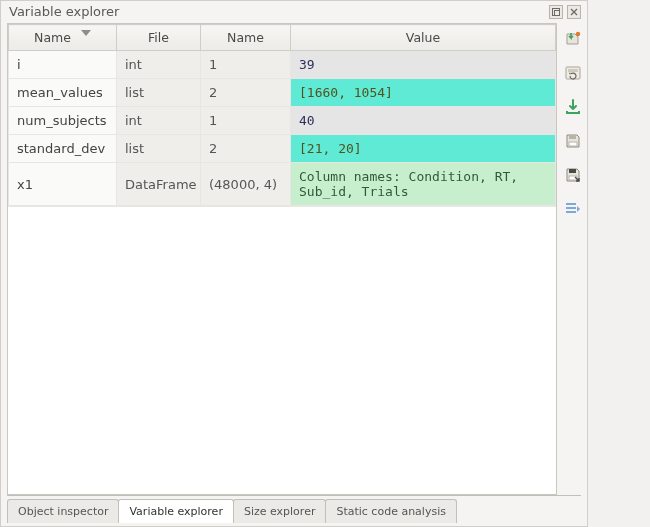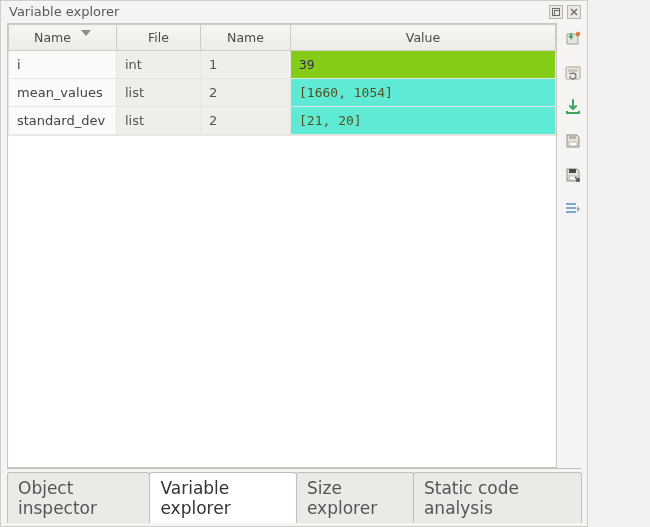--- a/index.html
+++ b/index.html
@@ -11,28 +11,28 @@
   .body { display: flex; flex: 1; min-height: 0; }
   .tablewrap { flex: 1; display: flex; flex-direction: column; border: 1px solid #c9c7c1; margin: 0 2px 0 6px; background: #fff; min-height: 0; }
   table { border-collapse: collapse; width: 100%; table-layout: fixed; }
   thead th { background: linear-gradient(#f7f6f4, #ecebe7); border: 1px solid #cfcdc7; padding: 5px 6px; font-weight: normal; color: #4a4a48; text-align: center; font-size: 12.5px; }
   thead th .hdr { display: flex; align-items: flex-start; justify-content: center; gap: 4px; }
   .sort-ind { width: 0; height: 0; border-left: 5px solid transparent; border-right: 5px solid transparent; border-top: 6px solid #8f8d87; margin-left: 6px; }
   tbody td { border: 1px solid #e7e6e2; padding: 6px 8px; font-size: 13px; vertical-align: middle; }
   tbody td.name { background: #fafaf8; color: #444; }
   tbody td.type, tbody td.size { background: #efeeea; color: #555; }
   tbody td.val { font-family: "DejaVu Sans Mono", Menlo, Consolas, monospace; font-size: 13px; }
-  .val-int   { background: #84cc16; color: #2f2e5a; }
+  .val-int   { background: #e5e5e5; color: #2f2e5a; }
   .val-list  { background: #5eead4; color: #55521f; }
   .val-df    { background: #c8efcd; color: #2e5c37; }
   .tablefill { flex: 1; background: #fff; border-top: 1px solid #e7e6e2; }
   .sidebar { width: 28px; display: flex; flex-direction: column; align-items: center; padding-top: 6px; gap: 14px; }
   .sidebar .ticon { width: 20px; height: 20px; display: flex; align-items: center; justify-content: center; cursor: pointer; }
   .tabbar { display: flex; padding: 0 6px 4px 6px; gap: 0; align-items: flex-end; }
-  .tab { border: 1px solid #c1bfb9; border-bottom: none; background: #eceae6; padding: 5px 10px; font-size: 17px; color: #555; margin-right: -1px; cursor: pointer; border-radius: 3px 3px 0 0; position: relative; top: 1px; }
+  .tab { border: 1px solid #c1bfb9; border-bottom: none; background: #eceae6; padding: 5px 10px; font-size: 11px; color: #555; margin-right: -1px; cursor: pointer; border-radius: 3px 3px 0 0; position: relative; top: 1px; }
   .tab.active { background: #fff; color: #333; z-index: 2; }
   .tabstrip-border { border-top: 1px solid #c1bfb9; margin: 0 6px 2px 6px; }
   .col-name { width: 108px; }
   .col-type { width: 84px; }
   .col-size { width: 90px; }
   svg { display: block; }
 </style>
 </head>
 <body>
 
@@ -83,24 +83,36 @@
               <td class="size">1</td>
               <td class="val val-int">39</td>
             </tr>
             <tr>
               <td class="name">mean_values</td>
               <td class="type">list</td>
               <td class="size">2</td>
               <td class="val val-list">[1660, 1054]</td>
             </tr>
             <tr>
+              <td class="name">num_subjects</td>
+              <td class="type">int</td>
+              <td class="size">1</td>
+              <td class="val val-int">40</td>
+            </tr>
+            <tr>
               <td class="name">standard_dev</td>
               <td class="type">list</td>
               <td class="size">2</td>
               <td class="val val-list">[21, 20]</td>
+            </tr>
+            <tr>
+              <td class="name">x1</td>
+              <td class="type">DataFrame</td>
+              <td class="size">(48000, 4)</td>
+              <td class="val val-df">Column names: Condition, RT, Sub_id, Trials</td>
             </tr>
           </tbody>
       </table>
       <div class="tablefill"></div>
     </div>
 
     <div class="sidebar">
       <span class="ticon">
         <svg width="18" height="18" viewBox="0 0 18 18">
             <path d="M3 4h8l3 3v7H3z" fill="#e7e4dc" stroke="#a39f95"></path>

